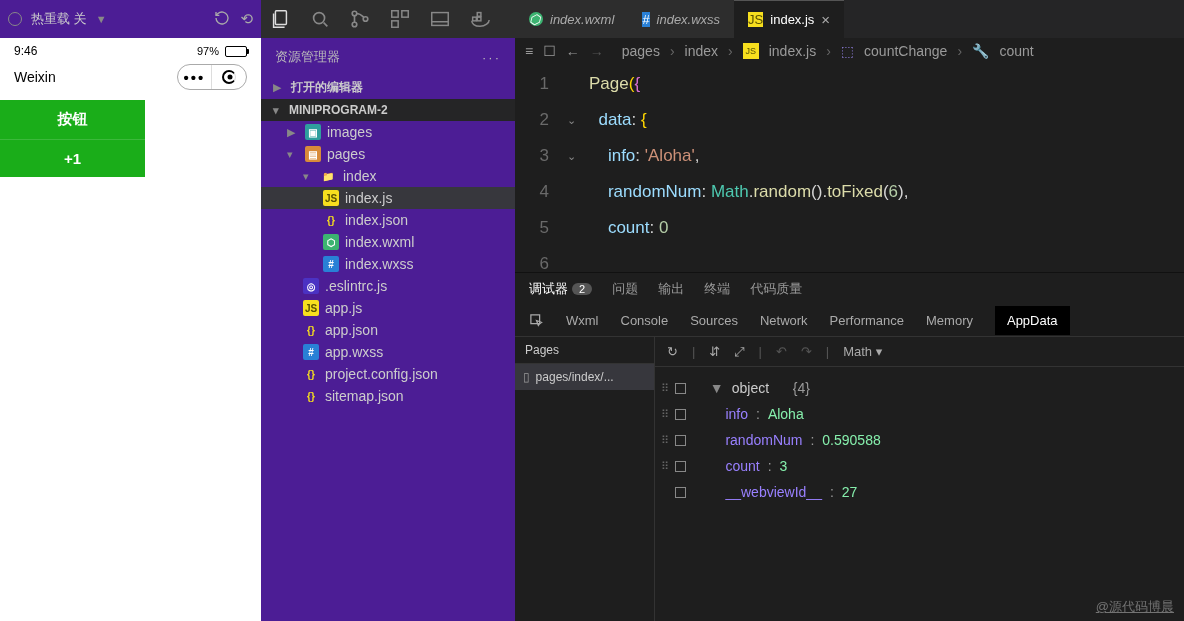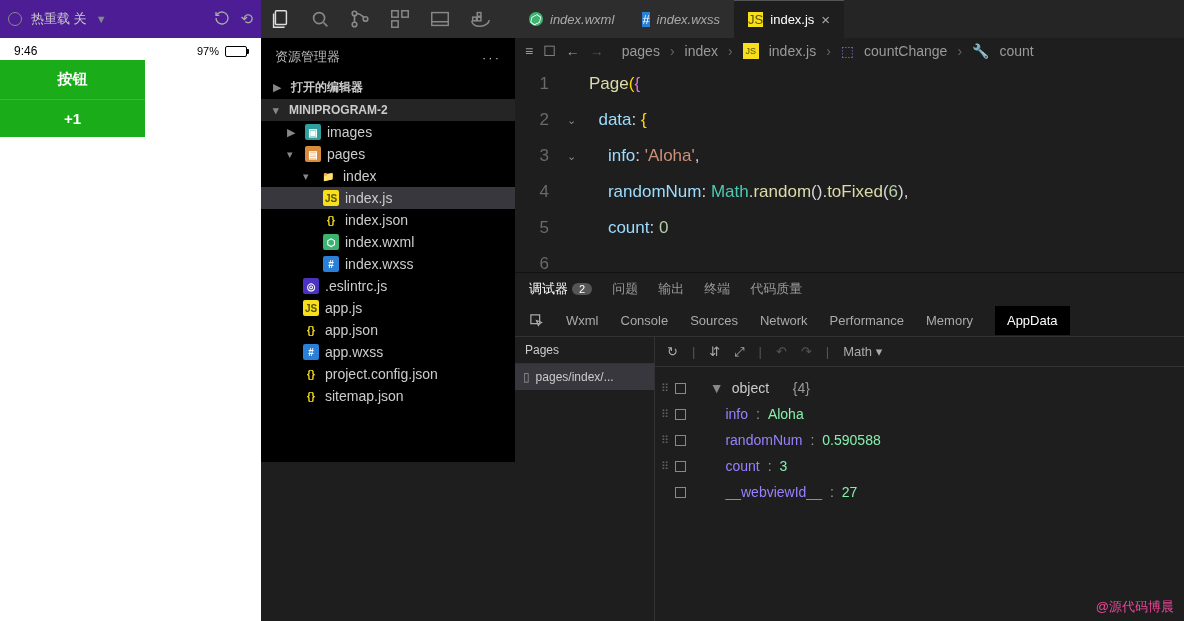--- a/index.html
+++ b/index.html
@@ -19,21 +19,21 @@
 .capsule { display: flex; border: 1px solid #aaa; border-radius: 14px; overflow: hidden; }
 .capsule span { width: 34px; height: 24px; display: flex; align-items: center; justify-content: center; font-size: 15px; }
 .capsule span:first-child { border-right: 1px solid #ddd; letter-spacing: 2px; font-weight: bold; }
 .capsule .target { width: 14px; height: 14px; border-radius: 50%; border: 2px solid #000; position: relative; }
 .capsule .target::after { content: ''; width: 5px; height: 5px; background: #000; border-radius: 50%; position: absolute; top: 50%; left: 50%; transform: translate(-50%,-50%); }
 .sim-btn { margin: 0 0 0 0; width: 145px; }
 .sim-btn > div { background: #1aad19; color: #fff; text-align: center; font-size: 15px; font-weight: 600; padding: 10px 0; }
 .sim-btn > div:first-child { border-bottom: 1px solid rgba(255,255,255,.15); }
 
 
-.middle-col { position: absolute; left: 261px; top: 0; width: 254px; height: 462px; background: #000000; display: flex; flex-direction: column; }
+.middle-col { position: absolute; left: 261px; top: 0; width: 254px; height: 621px; background: #4c1d95; display: flex; flex-direction: column; }
 .activity-row { height: 38px; background: #2d2d2d; display: flex; align-items: center; padding: 0 8px; gap: 18px; color: #aaa; }
 .activity-row svg { width: 22px; height: 22px; }
 .explorer-title { display: flex; justify-content: space-between; align-items: center; padding: 10px 14px; font-size: 13px; color: #bbb; }
 .tree { font-size: 14px; color: #ccc; }
 .tree .row { display: flex; align-items: center; gap: 6px; padding: 3px 8px 3px 12px; cursor: default; white-space: nowrap; }
 .tree .row.selected { background: #37373d; }
 .tree .caret { width: 12px; display: inline-block; color: #888; font-size: 11px; }
 .tree .icon { width: 16px; height: 16px; display: inline-flex; align-items: center; justify-content: center; font-size: 10px; font-weight: bold; border-radius: 2px; flex-shrink: 0; }
 .ic-js { background: #f7df1e; color: #5a5200; }
 .ic-json { color: #f7df1e; font-weight: bold; font-size: 13px; }
@@ -83,21 +83,21 @@
 .data-toolbar .sep2 { color: #555; }
 .data-tree { padding: 8px 6px; font-family: Consolas, monospace; font-size: 14px; line-height: 26px; }
 .data-tree .row { display: flex; align-items: center; gap: 8px; }
 .drag { color: #666; letter-spacing: -2px; font-size: 11px; }
 .sq { width: 11px; height: 11px; border: 1.5px solid #888; display:inline-block;}
 .k-key { color: #9980ff; }
 .k-val { color: #86efac; }
 .k-punc { color: #999; }
 .k-obj { color: #ccc; }
 
-.watermark { position: absolute; right: 10px; bottom: 5px; color: #ec4899; font-size: 13px; }
+.watermark { position: absolute; right: 10px; bottom: 5px; color: #737373; font-size: 13px; text-decoration: underline; }
 svg { display:block; }
 </style>
 </head>
 <body>
 
 <div class="simulator">
   <div class="sim-header">
     <span class="dot"></span>
     <span>热重载 关</span>
     <span style="font-size:11px;color:#888">▼</span>
@@ -110,20 +110,29 @@
         </span>
       <span style="color:#aaa">⟲</span>
     </div>
   </div>
   <div class="sim-phone-status">
     <span>9:46</span>
     <span class="battery">
         <span>97%</span>
         <span class="icon"><span class="fill"></span></span>
       </span>
+  </div>
+  <div class="sim-nav">
+    <span>Weixin</span>
+    <span class="capsule">
+      <span>•••</span>
+      <span>
+          <span class="target"></span>
+        </span>
+    </span>
   </div>
   <div class="sim-btn">
     <div>按钮</div>
     <div>+1</div>
   </div>
 </div>
 
 <div class="middle-col">
   <div class="activity-row">
     <span>

